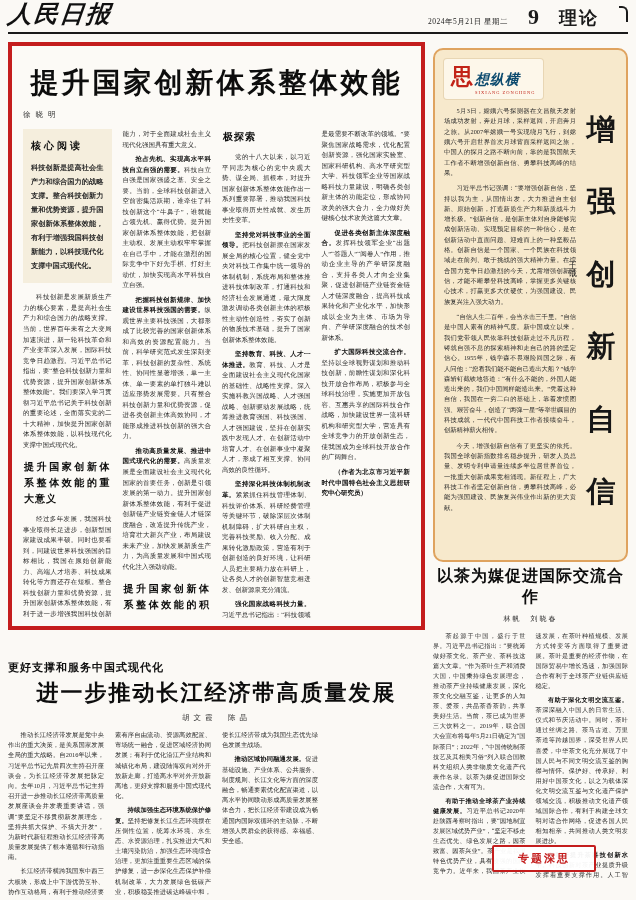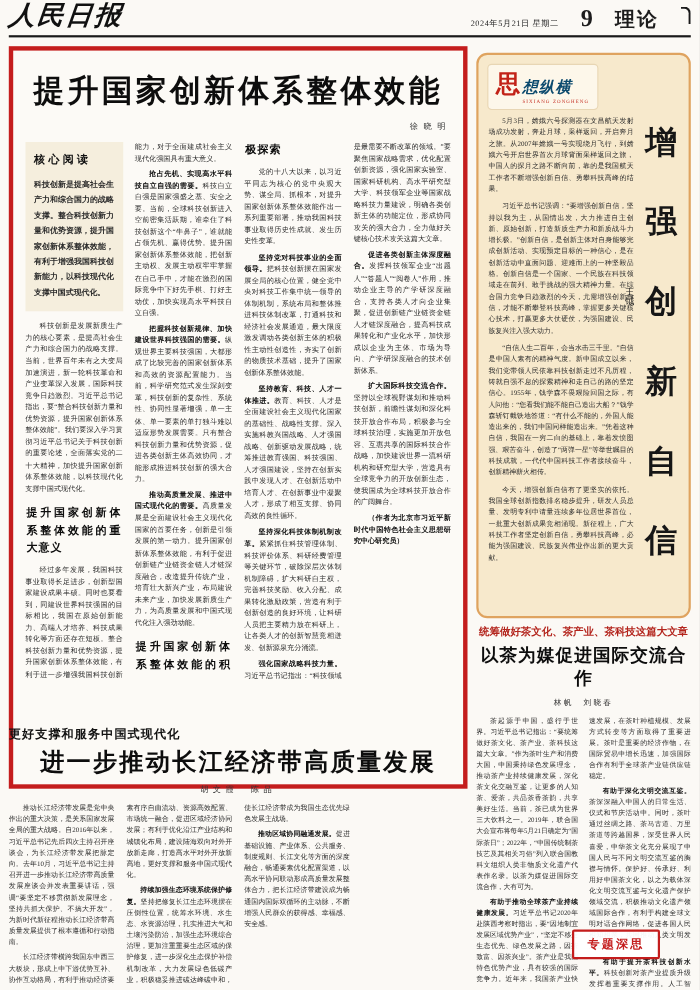--- a/index.html
+++ b/index.html
@@ -14,25 +14,25 @@
     border-bottom:2px solid #1a1a1a; display:flex; align-items:flex-end; justify-content:space-between; padding-bottom:2px;}
   .mast-logo{ font-family:"Liberation Serif",serif; font-style:italic; font-weight:900;
     font-size:24px; letter-spacing:2px; transform:skewX(-6deg); color:#111;}
   .mast-right{ display:flex; align-items:baseline; gap:20px;}
   .mast-date{ font-size:7.5px; color:#222; letter-spacing:.5px;}
   .mast-pagenum{ font-family:"Liberation Serif",serif; font-weight:700; font-size:22px;}
   .mast-section{ font-family:"Liberation Sans","DejaVu Sans",sans-serif; font-weight:700; font-size:18px; letter-spacing:2px;}
   .corner-mark{ width:9px; height:16px; border-top:2px solid #1a1a1a; border-right:2px solid #1a1a1a;
     border-top-right-radius:6px; align-self:flex-start; margin-top:2px;}
   
-  .main-box{ position:absolute; left:8px; top:42px; width:417px; height:675px;
+  .main-box{ position:absolute; left:8px; top:42px; width:417px; height:588px;
     border:4px solid #c41d1d; background:#fcfaf6; padding:8px 11px 6px;}
   .main-title{ font-family:"Liberation Sans","DejaVu Sans",sans-serif; font-weight:900;
     font-size:28px; letter-spacing:3px; text-align:center; margin-top:10px; color:#0d0d0d;}
-  .main-byline{ font-size:7.5px; text-align:right; letter-spacing:5px; margin:8px 0 9px; color:#333;}
+  .main-byline{ font-size:7.5px; text-align:left; letter-spacing:5px; margin:8px 0 9px; color:#333;}
   .main-body{ height:498px; overflow:hidden; column-count:4; column-gap:11px;
     column-fill:auto; font-size:6.5px; line-height:1.62; text-align:justify; color:#2a2a2a;}
   .core-box{ background:#f5eedd; padding:9px 8px 10px; margin-bottom:9px; break-inside:avoid;}
   .core-title{ font-family:"Liberation Sans",sans-serif; font-weight:700; font-size:10px;
     letter-spacing:3px; margin-bottom:7px; color:#111;}
   .core-text{ font-size:7.2px; font-weight:600; line-height:1.95; text-align:justify;}
   .para{ margin-bottom:4px; text-indent:2em;}
   .para b{ font-weight:700; color:#111;}
   .subhead{ font-family:"Liberation Sans",sans-serif; font-weight:700; font-size:10px;
     line-height:1.6; letter-spacing:1px; margin:9px 1px 7px; color:#0d0d0d; text-indent:0;}
@@ -66,23 +66,23 @@
   
   .yz{ position:absolute; left:8px; top:660px; width:417px; height:240px; overflow:hidden;}
   .yz-kicker{ font-family:"Liberation Sans",sans-serif; font-weight:700; font-size:11px;
     text-align:left; letter-spacing:1px; margin-bottom:3px; color:#111;}
   .yz-title{ font-family:"Liberation Sans",sans-serif; font-weight:900; font-size:22px;
     letter-spacing:2px; text-align:center; margin-bottom:5px; color:#0d0d0d;}
   .yz-byline{ font-size:7.5px; text-align:center; letter-spacing:4px; margin-bottom:7px; color:#333;}
   .yz-body{ height:168px; overflow:hidden; column-count:4; column-gap:11px; column-fill:auto;
     font-size:6.3px; line-height:1.62; text-align:justify; color:#2a2a2a;}
   
-  .badge{ position:absolute; left:520px; top:845px; z-index:6; border:2px solid #c41d1d;
+  .badge{ position:absolute; left:492px; top:845px; z-index:6; border:2px solid #c41d1d;
     color:#c41d1d; background:rgba(255,255,255,.95); font-family:"Liberation Sans",sans-serif;
-    font-weight:700; font-size:11px; letter-spacing:2px; padding:4px 12px; border-radius:2px;}
+    font-weight:700; font-size:11px; letter-spacing:2px; padding:4px 24px; border-radius:2px;}
 </style>
 </head>
 <body>
 
 <div class="page">
 
   <header class="masthead">
     <div class="mast-logo">人民日报</div>
     <div class="mast-right">
       <span class="mast-date">2024年5月21日 星期二</span>
@@ -139,21 +139,20 @@
           <span>创</span>
           <span>新</span>
           <span>自</span>
           <span>信</span>
         </div>
     </div>
     <div class="sx-author">王钺</div>
   </aside>
 
   <section class="tea">
-    <div class="tea-kicker">统筹做好茶文化、茶产业、茶科技这篇大文章</div>
     <div class="tea-title">以茶为媒促进国际交流合作</div>
     <div class="tea-byline">林帆　刘晓春</div>
     <div class="tea-body" id="tea-body">
         <p class="para">茶起源于中国，盛行于世界。习近平总书记指出：“要统筹做好茶文化、茶产业、茶科技这篇大文章。”作为茶叶生产和消费大国，中国秉持绿色发展理念，推动茶产业持续健康发展，深化茶文化交融互鉴，让更多的人知茶、爱茶，共品茶香茶韵，共享美好生活。当前，茶已成为世界三大饮料之一。2019年，联合国大会宣布将每年5月21日确定为“国际茶日”；2022年，“中国传统制茶技艺及其相关习俗”列入联合国教科文组织人类非物质文化遗产代表作名录。以茶为媒促进国际交流合作，大有可为。</p>
         <p class="para"><b>有助于推动全球茶产业持续健康发展。</b>习近平总书记2020年赴陕西考察时指出，要“因地制宜发展区域优势产业”，“坚定不移走生态优先、绿色发展之路，因茶致富、因茶兴业”。茶产业是我国特色优势产业，具有较强的国际竞争力。近年来，我国茶产业快速发展，在茶叶种植规模、发展方式转变等方面取得了重要进展。茶叶是重要的经济作物，在国际贸易中增长迅速，加强国际合作有利于全球茶产业链供应链稳定。</p>
         <p class="para"><b>有助于深化文明交流互鉴。</b>茶深深融入中国人的日常生活、仪式和节庆活动中。同时，茶叶通过丝绸之路、茶马古道、万里茶道等跨越国界，深受世界人民喜爱，中华茶文化充分展现了中国人民与不同文明交流互鉴的胸襟与情怀。保护好、传承好、利用好中国茶文化，以之为载体深化文明交流互鉴与文化遗产保护领域交流，积极推动文化遗产领域国际合作，有利于构建全球文明对话合作网络，促进各国人民相知相亲，共同推动人类文明发展进步。</p>
         <p class="para"><b>有助于提升茶科技创新水平。</b>科技创新对茶产业提质升级发挥着重要支撑作用。人工智能、遥感测绘等新兴技术正逐渐渗透到茶叶生产、加工、贸易应用、储运等领域，推动我国茶科技以绿色、生态、安全、智能、健康为重点实现不断提升和创新的飞跃。我们要以茶科技为载体推动国际科技交流合作，让茶科技成果更好惠及世人。</p>
       </div>
   </section>
 

